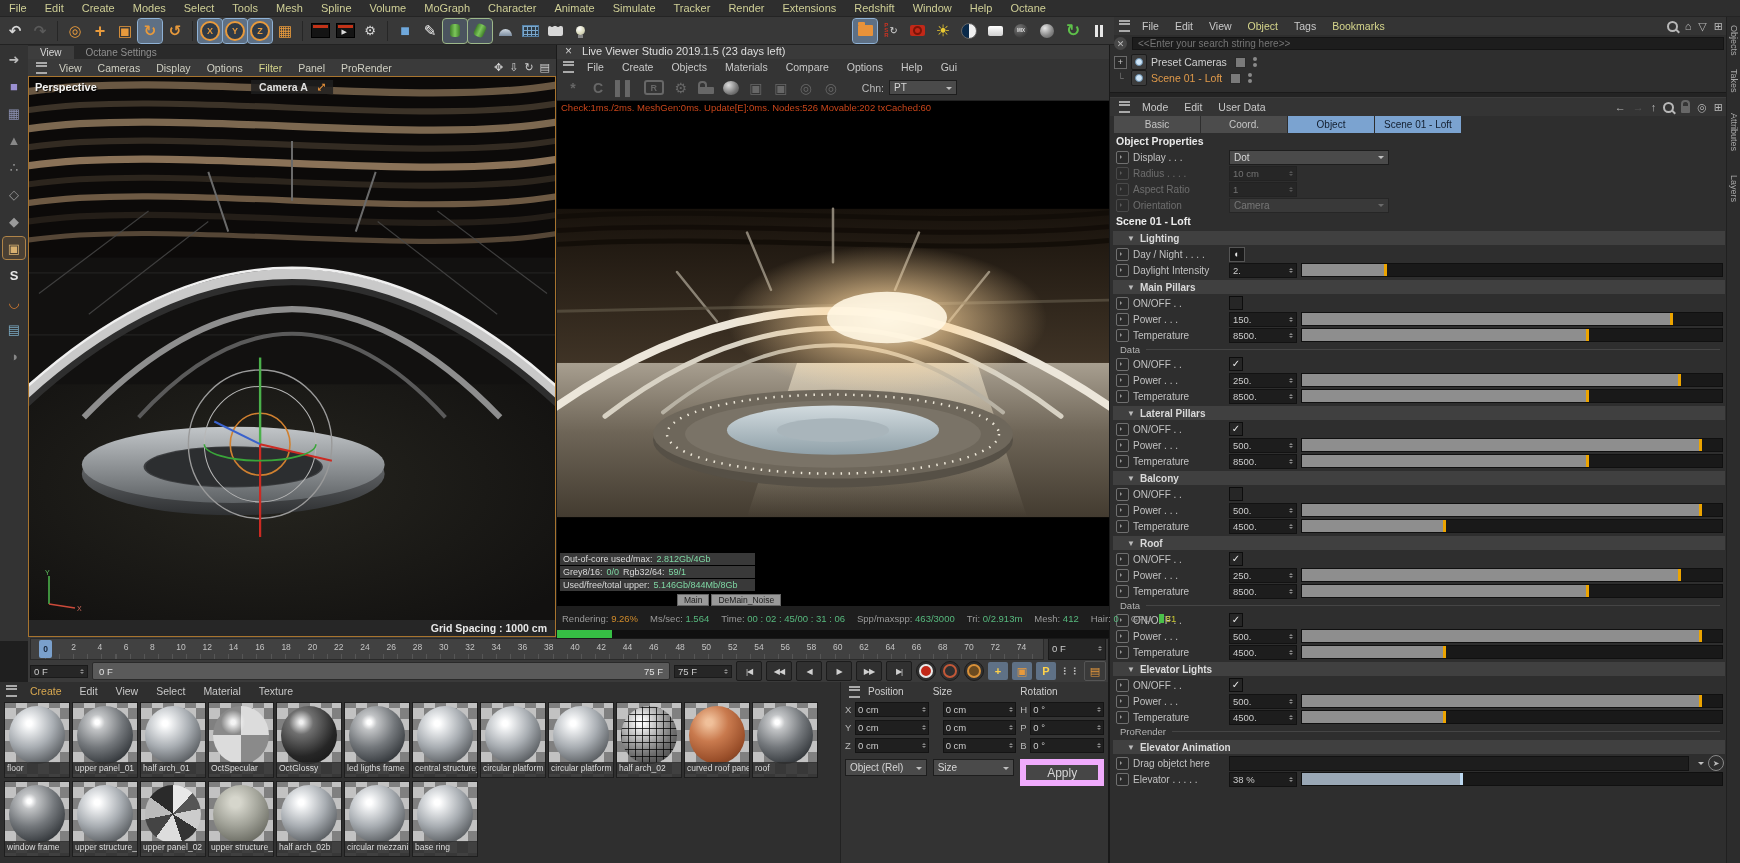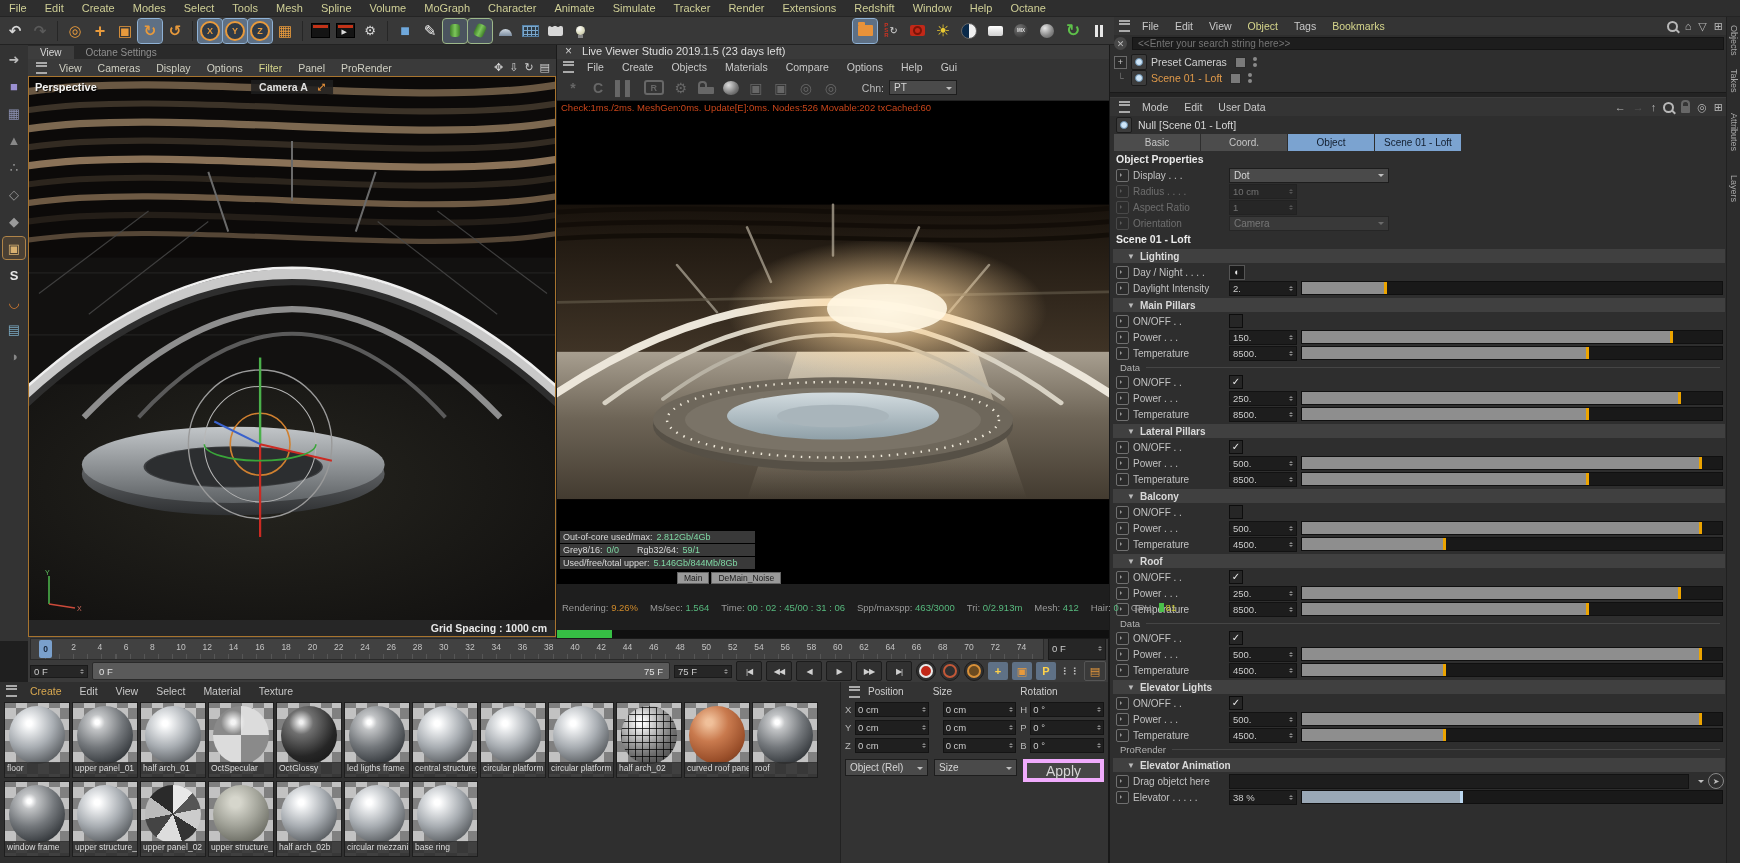--- a/index.html
+++ b/index.html
@@ -92,21 +92,21 @@
     border-radius:4px 4px 0 0;top:-6px;left:0}
   .chn{margin-left:14px;display:flex;align-items:center;gap:5px;color:#bbb;font-size:10.5px}
   .chn .ddl{width:58px}
   .lvperf{height:13px;background:#000;color:#c8451a;font-size:9.5px;display:flex;align-items:center;padding-left:4px;white-space:nowrap}
   .lvcanvas{flex:1;position:relative;background:#000;overflow:hidden}
   .ocstats{position:absolute;left:3px;bottom:14px;width:195px;font-size:9px;color:#d8d8d8}
   .ocstats .row{background:rgba(95,95,95,.6);margin-bottom:1px;padding:1px 3px;display:flex;gap:4px;white-space:nowrap}
   .ocstats .tv{color:#7fd8a4}
   .passtabs{position:absolute;left:120px;bottom:0;display:flex;gap:2px}
   .passtab{background:#9a9a9a;color:#1c1c1c;font-size:8.5px;padding:0 6px;border:1px solid #666}
-  .lvstatus{height:14px;background:#1e1e1e;display:flex;align-items:center;gap:12px;padding:16px 5px;font-size:9.5px;white-space:nowrap}
+  .lvstatus{height:14px;background:#1e1e1e;display:flex;align-items:center;gap:12px;padding:5px 5px;font-size:9.5px;white-space:nowrap}
   .lvstatus .lab{color:#9a9a9a}
   .lvstatus .v{color:#57b97e}
   .lvstatus .v.amber{color:#cf8a2a}
   .lvstatus .v.gpuv{color:#c8c832}
   .gpublock{display:inline-block;width:5px;height:9px;background:#4ac04a;margin:0 2px;vertical-align:middle}
   .lvprogress{height:8px;background:#101010}
   .lvprogress i{display:block;height:100%;background:#36bf44}
   
   #timeline{left:28px;top:637px;width:1080px;height:45px;background:#3a3a3a;display:flex;flex-direction:column}
   .rulerrow{height:22px;display:flex;align-items:stretch;gap:4px;padding:1px 2px}
@@ -171,21 +171,21 @@
   .crow{display:flex;gap:4px;height:16px;align-items:center;margin-top:2px}
   .ccell{flex:1;display:flex;align-items:center;gap:2px}
   .axl{width:8px;color:#b8b8b8;font-size:9.5px}
   .cfield{flex:1;height:13px;background:#1f1f1f;border:1px solid #141414;color:#ccc;font-size:9.5px;
     display:flex;align-items:center;justify-content:space-between;padding:0 2px}
   .spin{display:flex;flex-direction:column;gap:1px;align-items:center}
   .spin i{width:0;height:0;border:2.5px solid transparent;border-bottom-color:#8a8a8a;display:block}
   .spin i+i{border-bottom-color:transparent;border-top-color:#8a8a8a}
   .cbtnrow{display:flex;gap:6px;margin-top:6px}
   .cbtnrow .ddl{flex:1;height:15px}
-  .applybtn{flex:1;height:15px;background:#464646;border:4px solid #f0abfc;color:#d6d6d6;font-size:14px;
+  .applybtn{flex:1;height:15px;background:#464646;border:6px solid #f0abfc;color:#d6d6d6;font-size:12px;
     display:flex;align-items:center;justify-content:center}
   
   #rightpanel{left:1108px;top:17px;width:618px;height:846px;background:#2e2e2e;border-left:2px solid #191919;
     display:flex;flex-direction:column;overflow:hidden}
   .omenu,.amenu{height:18px;display:flex;align-items:center;background:#343434;font-size:10.5px;padding:0 5px}
   .omenu .mi,.amenu .mi{padding:0 8px;color:#c9c9c9}
   .omenu .mi:nth-child(4){color:#d6d68c}
   .omenu .mi:nth-child(6){color:#d6d68c}
   .menuicons{margin-left:auto;display:flex;gap:7px;align-items:center;color:#b8b8b8;font-size:11px}
   .mag{width:7px;height:7px;border:2px solid #b8b8b8;border-radius:50%;position:relative}
@@ -618,21 +618,21 @@
       </g>
     </svg>
     <div class="ocstats">
       <div class="row">
           <span>Out-of-core used/max:</span>
           <span class="tv">2.812Gb/4Gb</span>
         </div>
       <div class="row">
           <span>Grey8/16:</span>
           <span class="tv">0/0</span>
-        <span style="margin-left:14px">Rgb32/64:</span>
+        <span style="">Rgb32/64:</span>
           <span class="tv">59/1</span>
         </div>
       <div class="row">
           <span>Used/free/total upper:</span>
           <span class="tv">5.146Gb/844Mb/8Gb</span>
         </div>
     </div>
     <div class="passtabs" id="passtabs">
         <span class="passtab">Main</span>
         <span class="passtab">DeMain_Noise</span>
@@ -1021,24 +1021,20 @@
     <span class="menuicons">
       <span>←</span>
       <span style="color:#555">→</span>
       <span>↑</span>
       <span class="mag"></span>
       <span class="ico-lock"></span>
       <span>◎</span>
       <span>⊞</span>
     </span>
   </div>
-  <div class="atitle">
-    <span class="objico"></span>
-    <span>Null [Scene 01 - Loft]</span>
-  </div>
   <div class="atabs" id="atabs">
       <span class="atab">Basic</span>
       <span class="atab">Coord.</span>
       <span class="atab on">Object</span>
       <span class="atab on">Scene 01 - Loft</span>
     </div>
   <div class="ptitle">Object Properties</div>
   <div id="basicrows">
       <div class="arow">
         <span class="keyico"></span>

